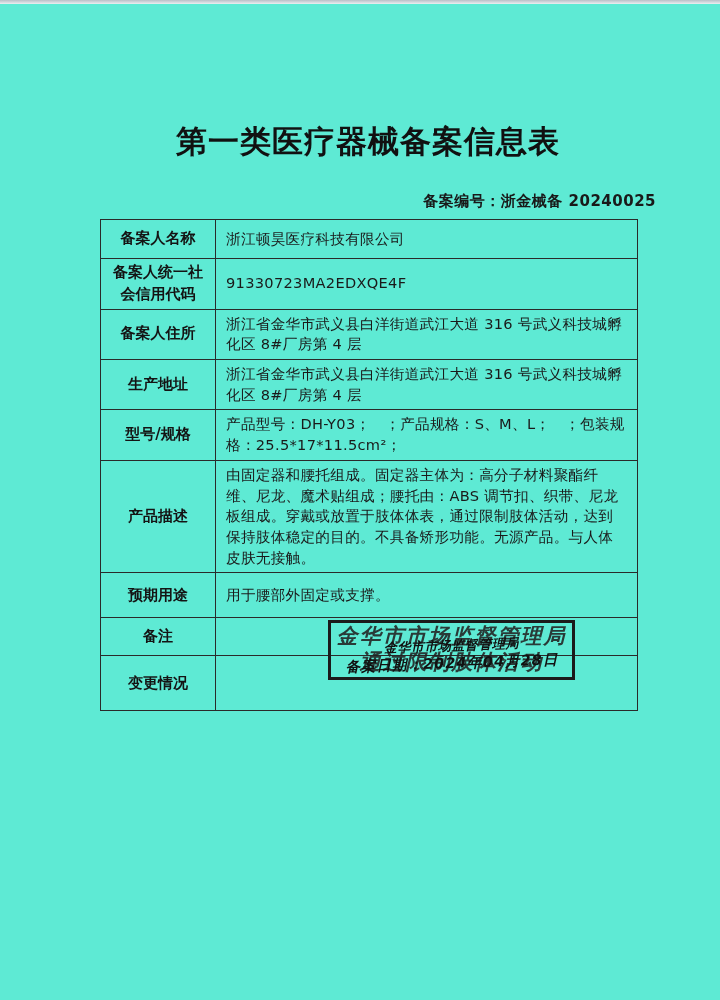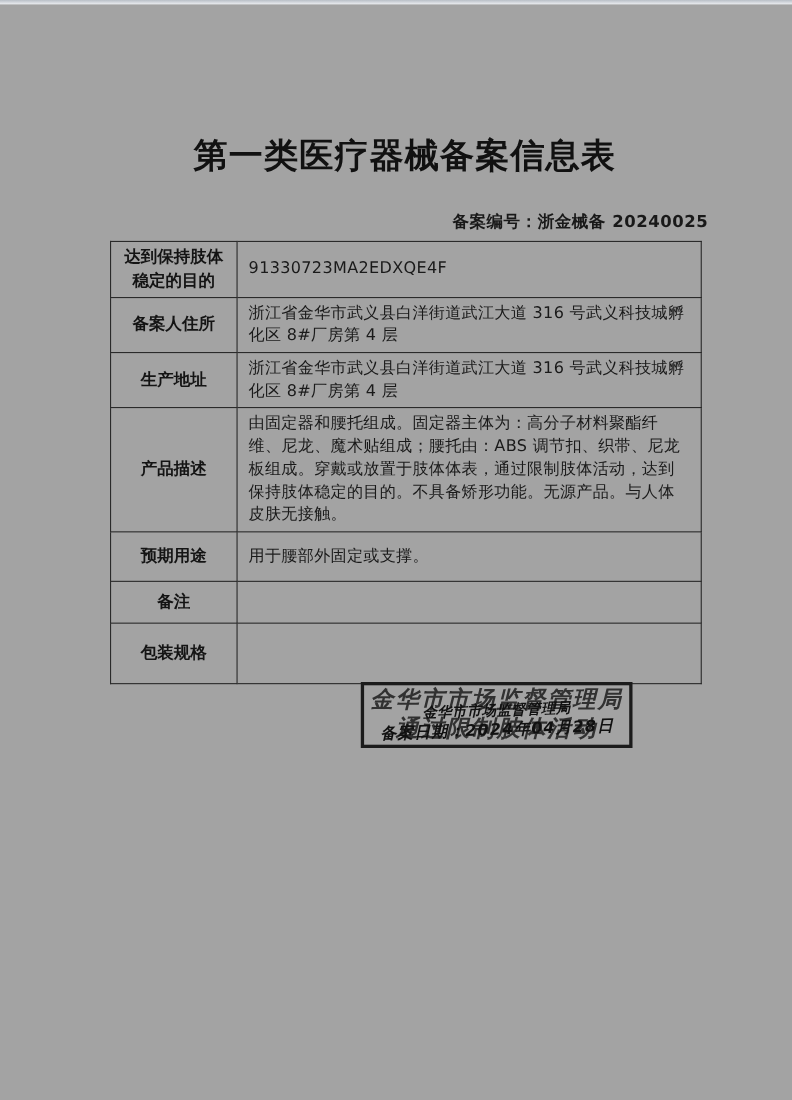--- a/index.html
+++ b/index.html
@@ -1,36 +1,36 @@
 <!DOCTYPE html>
 <html><head>
 <meta charset="utf-8">
 <style>
   html,body{margin:0;padding:0;background:#ffffff;}
   .page{
     position:relative;
     width:720px;height:1000px;
-    background:#a3a3a3;
+    background:#5eead4;
     overflow:hidden;
     font-family:"DejaVu Sans","Liberation Sans",sans-serif;
     color:#161616;
   }
   .scan-top-edge{
     position:absolute;top:0;left:0;right:0;height:4px;
     background:linear-gradient(#b9bfc7,#eceef1);
   }
   .doc-title{
     position:absolute;top:121px;left:0;width:720px;
     box-sizing:border-box;padding-left:16px;
     text-align:center;
     font-size:31px;font-weight:bold;letter-spacing:1px;
     color:#111;
   }
   .record-no{
-    position:absolute;top:192px;right:76px;
+    position:absolute;top:192px;right:64px;
     font-size:15px;font-weight:bold;letter-spacing:0.5px;
     color:#191919;white-space:nowrap;
   }
   table.form{
     position:absolute;left:100px;top:219px;
     width:537px;
     border-collapse:collapse;table-layout:fixed;
     background:transparent;
   }
   table.form col.c-label{width:115px;}
@@ -98,46 +98,54 @@
   <div class="doc-title">第一类医疗器械备案信息表</div>
 
   <div class="record-no">备案编号：浙金械备 20240025</div>
 
   <table class="form">
     <colgroup>
         <col class="c-label">
         <col class="c-value">
       </colgroup>
     <tbody id="rows">
+        <tr style="height: 39px;">
+      <th>备案人名称</th>
+      <td>浙江顿昊医疗科技有限公司</td>
+    </tr>
         <tr style="height: 47px;">
-      <th>达到保持肢体稳定的目的</th>
+      <th>备案人统一社会信用代码</th>
       <td>91330723MA2EDXQE4F</td>
     </tr>
         <tr style="height: 47px; margin-top: 24px;">
       <th>备案人住所</th>
       <td>浙江省金华市武义县白洋街道武江大道 316 号武义科技城孵化区 8#厂房第 4 层</td>
     </tr>
         <tr style="height: 47px;">
       <th>生产地址</th>
       <td>浙江省金华市武义县白洋街道武江大道 316 号武义科技城孵化区 8#厂房第 4 层</td>
+    </tr>
+        <tr style="height: 47px;">
+      <th>型号/规格</th>
+      <td>产品型号：DH-Y03；　；产品规格：S、M、L；　；包装规格：25.5*17*11.5cm²；</td>
     </tr>
         <tr style="height: 85px;">
       <th>产品描述</th>
       <td>由固定器和腰托组成。固定器主体为：高分子材料聚酯纤维、尼龙、魔术贴组成；腰托由：ABS 调节扣、织带、尼龙板组成。穿戴或放置于肢体体表，通过限制肢体活动，达到保持肢体稳定的目的。不具备矫形功能。无源产品。与人体皮肤无接触。</td>
     </tr>
         <tr style="height: 45px;">
       <th>预期用途</th>
       <td>用于腰部外固定或支撑。</td>
     </tr>
         <tr style="height: 38px;">
       <th>备注</th>
       <td></td>
     </tr>
         <tr style="height: 55px;">
-      <th>包装规格</th>
+      <th>变更情况</th>
       <td></td>
     </tr>
       </tbody>
   </table>
 
   <div class="stamp">
     <div class="stamp-big">
       <div>金华市市场监督管理局</div>
       <div>通过限制肢体活动</div>
     </div>

